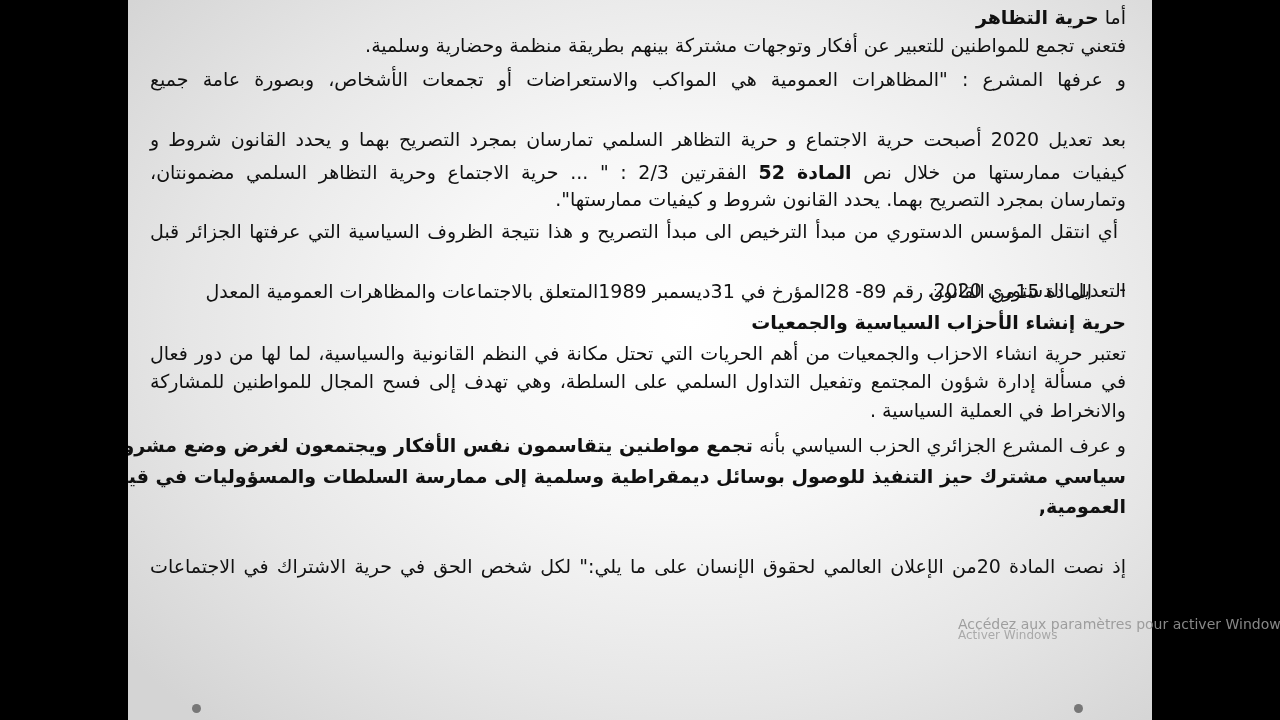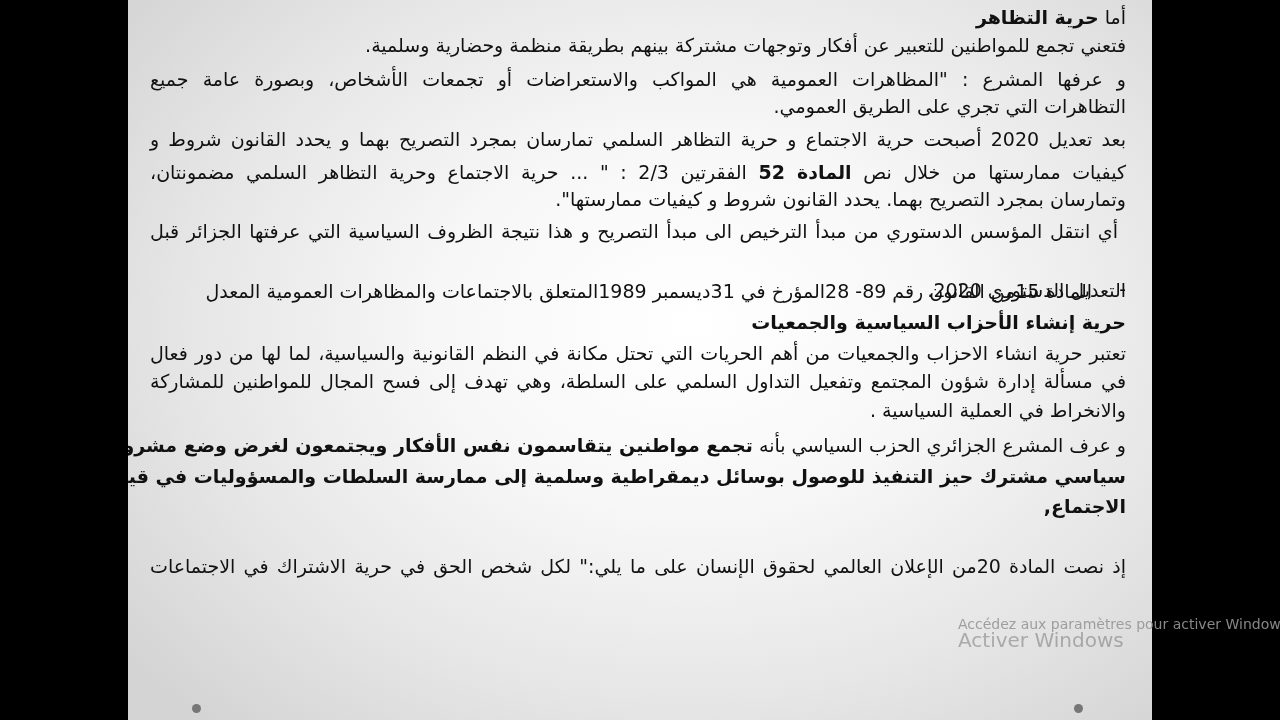--- a/index.html
+++ b/index.html
@@ -47,35 +47,34 @@
     height: 9px;
     border-radius: 50%;
     background: #777777;
   }
   .watermark {
     position: absolute;
     font-family: "DejaVu Sans", sans-serif;
     color: rgba(120,120,120,0.55);
     white-space: nowrap;
   }
-  .wm-title { left: 958px; top: 628px; font-size: 20px; }
+  .wm-title { left: 958px; top: 628px; font-size: 12px; }
   .wm-sub { left: 958px; top: 616px; font-size: 14px; color: rgba(150,150,150,0.9); }
 </style>
 </head>
 <body>
 
 <div class="slide">
 
   <div class="line" style="top:4px;">
     <span>أما</span>
     <span class="b">حرية التظاهر</span>
   </div>
   <div class="line" style="top:32px;">فتعني تجمع للمواطنين للتعبير عن أفكار وتوجهات مشتركة بينهم بطريقة منظمة وحضارية وسلمية.</div>
   <div class="line justify" style="top:66px;">و عرفها المشرع : "المظاهرات العمومية هي المواكب والاستعراضات أو تجمعات الأشخاص، وبصورة عامة جميع</div>
-  <div class="line" style="top:93px;">التظاهرات التي تجري على الطريق العمومي.</div>
   <div class="line justify" style="top:126px;">بعد تعديل 2020 أصبحت حرية الاجتماع و حرية التظاهر السلمي تمارسان بمجرد التصريح بهما و يحدد القانون شروط و</div>
   <div class="line justify" style="top:159px;">
     <span>كيفيات ممارستها من خلال نص</span>
     <span class="b">المادة 52</span>
     <span>الفقرتين 2/3 : " ... حرية الاجتماع وحرية التظاهر السلمي مضمونتان،</span>
   </div>
   <div class="line justify" style="top:218px; right:34px;">أي انتقل المؤسس الدستوري من مبدأ الترخيص الى مبدأ التصريح و هذا نتيجة الظروف السياسية التي عرفتها الجزائر قبل</div>
   <div class="line" style="top:186px;">وتمارسان بمجرد التصريح بهما. يحدد القانون شروط و كيفيات ممارستها".</div>
   <div class="line" style="top:249px;margin-top:28px;">التعديل الدستوري 2020.</div>
   <div class="dash" style="top:278px;">-</div>
@@ -83,21 +82,21 @@
 
   <div class="line b" style="top:309px;">حرية إنشاء الأحزاب السياسية والجمعيات</div>
   <div class="line justify" style="top:368px;">في مسألة إدارة شؤون المجتمع وتفعيل التداول السلمي على السلطة، وهي تهدف إلى فسح المجال للمواطنين للمشاركة</div>
   <div class="line justify" style="top:340px;">تعتبر حرية انشاء الاحزاب والجمعيات من أهم الحريات التي تحتل مكانة في النظم القانونية والسياسية، لما لها من دور فعال</div>
   <div class="line" style="top:397px;">والانخراط في العملية السياسية .</div>
   <div class="line justify" style="top:432px;">
     <span>و عرف المشرع الجزائري الحزب السياسي بأنه</span>
     <span class="b">تجمع مواطنين يتقاسمون نفس الأفكار ويجتمعون لغرض وضع مشروع</span>
   </div>
   <div class="line justify b" style="top:463px;">سياسي مشترك حيز التنفيذ للوصول بوسائل ديمقراطية وسلمية إلى ممارسة السلطات والمسؤوليات في قيادة الشؤون</div>
-  <div class="line b" style="top:493px;">الاجتماع,</div>
+  <div class="line b" style="top:493px;">العمومية,</div>
   <div class="line justify" style="top:553px;">إذ نصت المادة 20من الإعلان العالمي لحقوق الإنسان على ما يلي:" لكل شخص الحق في حرية الاشتراك في الاجتماعات</div>
 
   <div class="dot" style="left:64px; top:704px;"></div>
   <div class="dot" style="left:946px; top:704px;"></div>
 </div>
 
 <div class="watermark wm-title">Activer Windows</div>
 <div class="watermark wm-sub">Accédez aux paramètres pour activer Windows.</div>
 
 </body></html>

